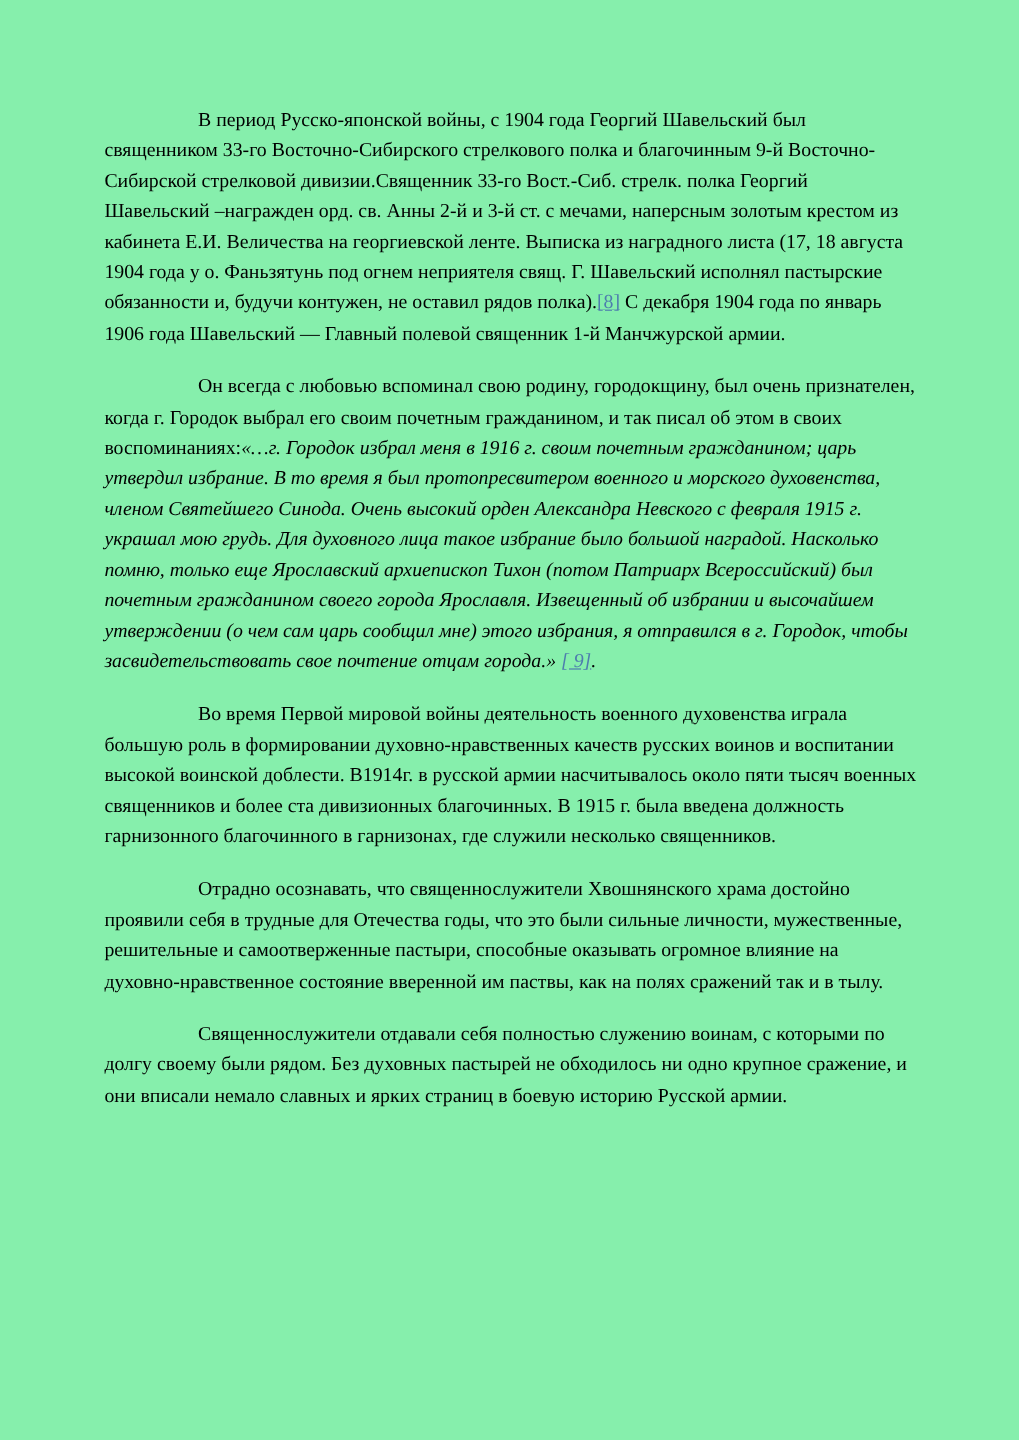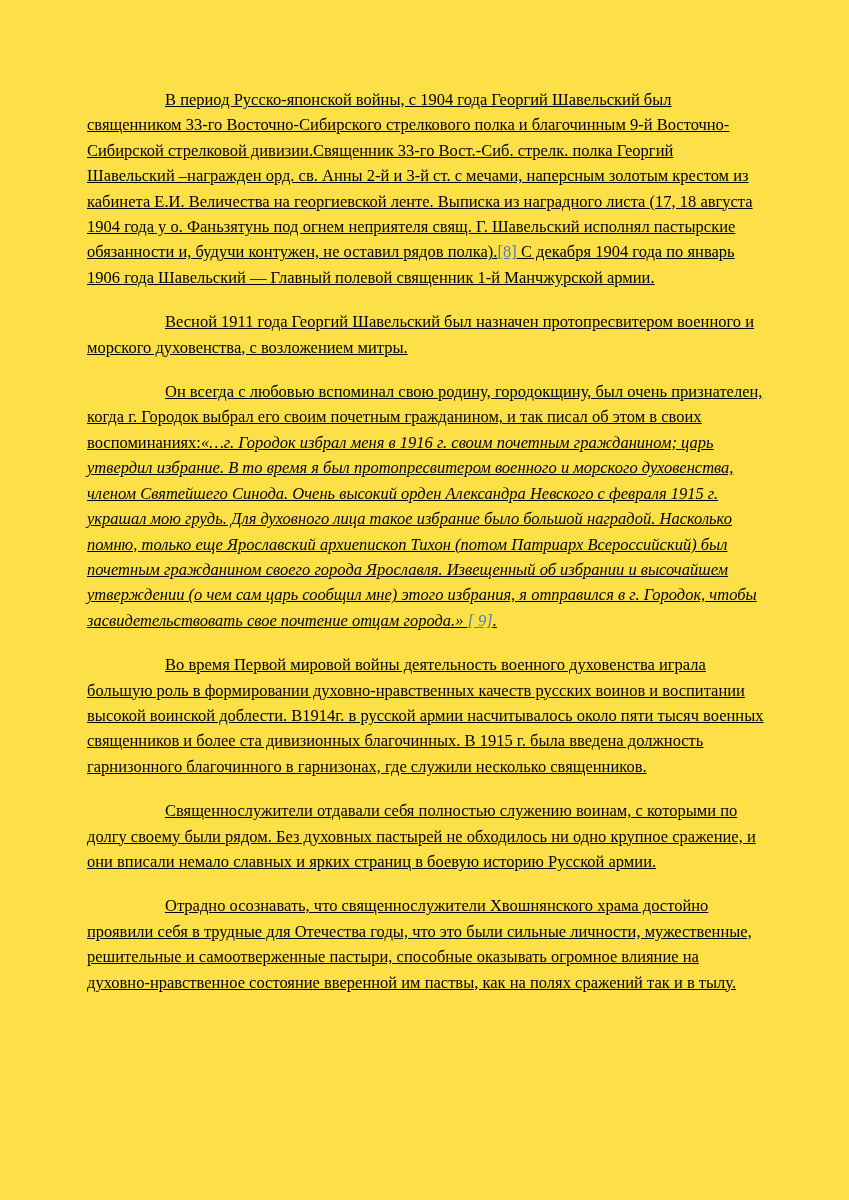--- a/index.html
+++ b/index.html
@@ -4,29 +4,28 @@
 <style>
   html, body {
     margin: 0;
     padding: 0;
     background: #ffffff;
   }
   .page {
     position: relative;
     width: 849px;
     height: 1200px;
-    background: #fde047;
+    background: #86efac;
     box-sizing: border-box;
     padding: 87px 84px 40px 87px;
     font-family: "Liberation Serif", "DejaVu Serif", serif;
     font-size: 16.5px;
     line-height: 25.4px;
     color: #000000;
     overflow: hidden;
-    text-decoration: underline;
   }
   .page p {
     margin: 0 0 19px 0;
     text-indent: 78px;
     text-align: left;
   }
   .quote {
     font-style: italic;
   }
   a.fn {
@@ -38,24 +37,23 @@
     font-style: italic;
   }
 </style>
 </head>
 <body>
 
 <div class="page">
 
   <p><span>В период Русско-японской войны, с 1904 года Георгий Шавельский был священником 33-го Восточно-Сибирского стрелкового полка и благочинным 9-й Восточно-Сибирской стрелковой дивизии.Священник 33-го Вост.-Сиб. стрелк. полка Георгий Шавельский –награжден орд. св. Анны 2-й и 3-й ст. с мечами, наперсным золотым крестом из кабинета Е.И. Величества на георгиевской ленте. Выписка из наградного листа (17, 18 августа 1904 года у о. Фаньзятунь под огнем неприятеля свящ. Г. Шавельский исполнял пастырские обязанности и, будучи контужен, не оставил рядов полка).</span><a class="fn" href="#">[8]</a><span> С декабря 1904 года по январь 1906 года Шавельский — Главный полевой священник 1-й Манчжурской армии.</span></p>
 
-  <p><span>Весной 1911 года Георгий Шавельский был назначен протопресвитером военного и морского духовенства, с возложением митры.</span></p>
 
   <p><span>Он всегда с любовью вспоминал свою родину, городокщину, был очень признателен, когда г. Городок выбрал его своим почетным гражданином, и так писал об этом в своих воспоминаниях:</span><span class="quote">«…г. Городок избрал меня в 1916 г. своим почетным гражданином; царь утвердил избрание. В то время я был протопресвитером военного и морского духовенства, членом Святейшего Синода. Очень высокий орден Александра Невского с февраля 1915 г. украшал мою грудь. Для духовного лица такое избрание было большой наградой. Насколько помню, только еще Ярославский архиепископ Тихон (потом Патриарх Всероссийский) был почетным гражданином своего города Ярославля. Извещенный об избрании и высочайшем утверждении (о чем сам царь сообщил мне) этого избрания, я отправился в г. Городок, чтобы засвидетельствовать свое почтение отцам города.» </span><a class="fn quote" href="#">[ 9]</a><span class="quote">.</span></p>
 
 
   <p><span>Во время Первой мировой войны деятельность военного духовенства играла большую роль в формировании духовно-нравственных качеств русских воинов и воспитании высокой воинской доблести. В1914г. в русской армии насчитывалось около пяти тысяч военных священников и более ста дивизионных благочинных. В 1915 г. была введена должность гарнизонного благочинного в гарнизонах, где служили несколько священников.</span></p>
 
+  <p><span>Отрадно осознавать, что священнослужители Хвошнянского храма достойно проявили себя в трудные для Отечества годы, что это были сильные личности, мужественные, решительные и самоотверженные пастыри, способные оказывать огромное влияние на духовно-нравственное состояние вверенной им паствы, как на полях сражений так и в тылу.</span></p>
+
   <p><span>Священнослужители отдавали себя полностью служению воинам, с которыми по долгу своему были рядом. Без духовных пастырей не обходилось ни одно крупное сражение, и они вписали немало славных и ярких страниц в боевую историю Русской армии.</span></p>
-
-  <p><span>Отрадно осознавать, что священнослужители Хвошнянского храма достойно проявили себя в трудные для Отечества годы, что это были сильные личности, мужественные, решительные и самоотверженные пастыри, способные оказывать огромное влияние на духовно-нравственное состояние вверенной им паствы, как на полях сражений так и в тылу.</span></p>
 
 </div>
 
 </body></html>

